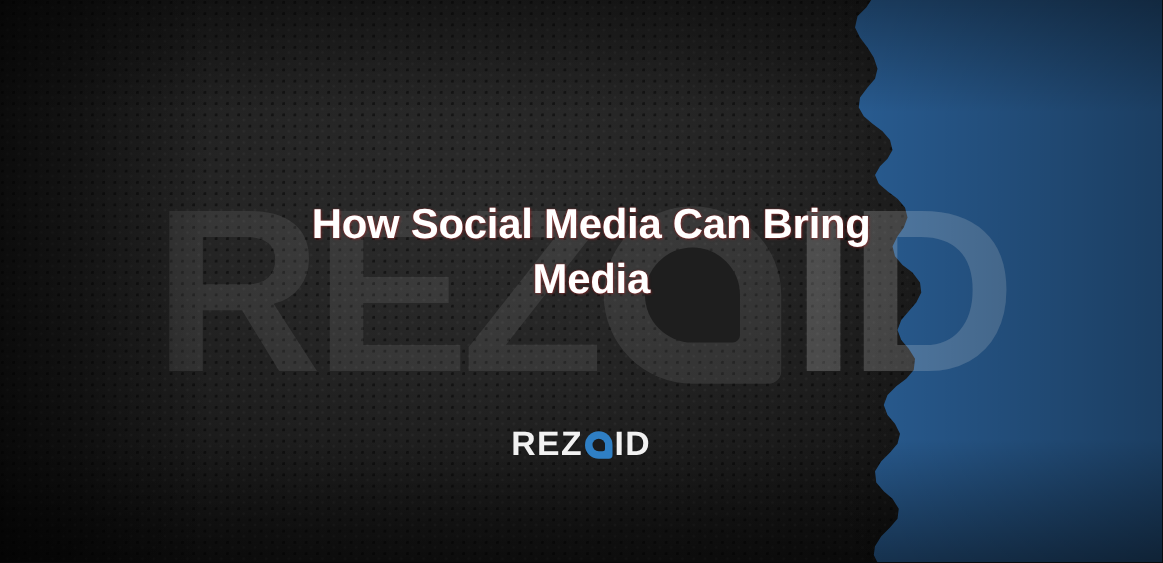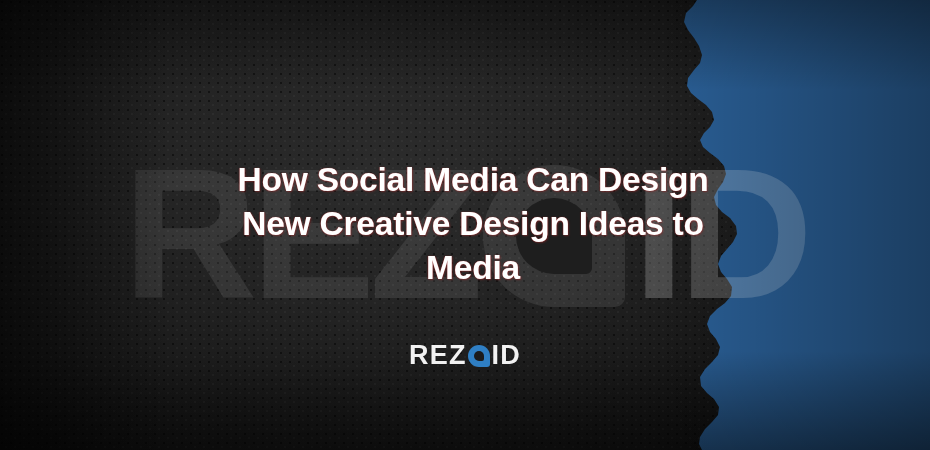--- a/index.html
+++ b/index.html
@@ -203,22 +203,21 @@
     <span class="wm-dark">REZ</span>
     <span class="wm-a wm-dark">
       <i style="background:#1e1e1e"></i>
     </span>
     <span class="wm-light">ID</span>
   </div>
 
   <div class="bg-vignette"></div>
 
   <div class="headline">
-    <div>How Social Media Can Design</div>
-    <div>New Creative Design Ideas to</div>
+    <div>How Social Media Can Bring</div>
     <div>Media</div>
   </div>
 
   <div class="logo">
     <span class="logo-txt">REZ</span>
     <span class="logo-a">
       <span class="outer"></span>
       <span class="inner"></span>
     </span>
     <span class="logo-txt">ID</span>

